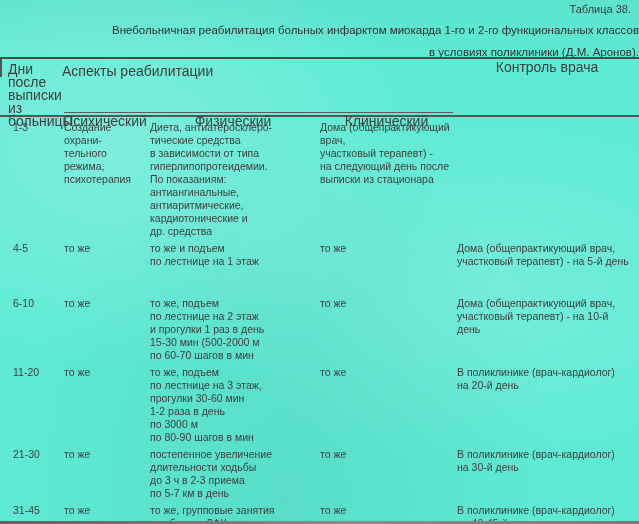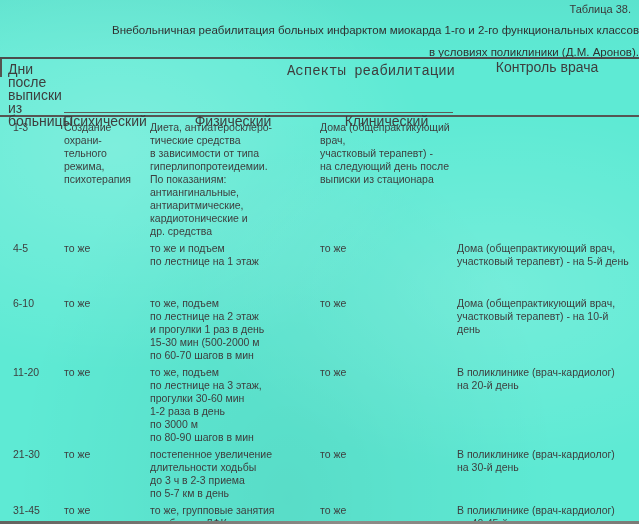--- a/index.html
+++ b/index.html
@@ -49,21 +49,21 @@
     display:grid;
     grid-template-columns:62px 393px 1fr;
     height:56px;
     border-bottom:2px solid #565553;
     font-size:14px;
   }
   .th-days {
     padding:4px 0 0 8px; line-height:13px; white-space:pre-line;
   }
   .th-aspects { display:flex; flex-direction:column; }
-  .aspects-label { flex:1; text-align:right; padding-top:4px;font-family:Liberation Mono, monospace; }
+  .aspects-label { flex:1; text-align:left; padding-top:4px; }
   .aspects-underline { height:1px; background:#5d5c58; margin:0 2px; }
   .sub-cols {
     display:grid; grid-template-columns:86px 170px 137px;
     height:15px; align-items:center; text-align:center;
   }
   .th-control { text-align:center; }
 
   .row {
     display:grid;
     grid-template-columns:62px 86px 170px 137px 1fr;

